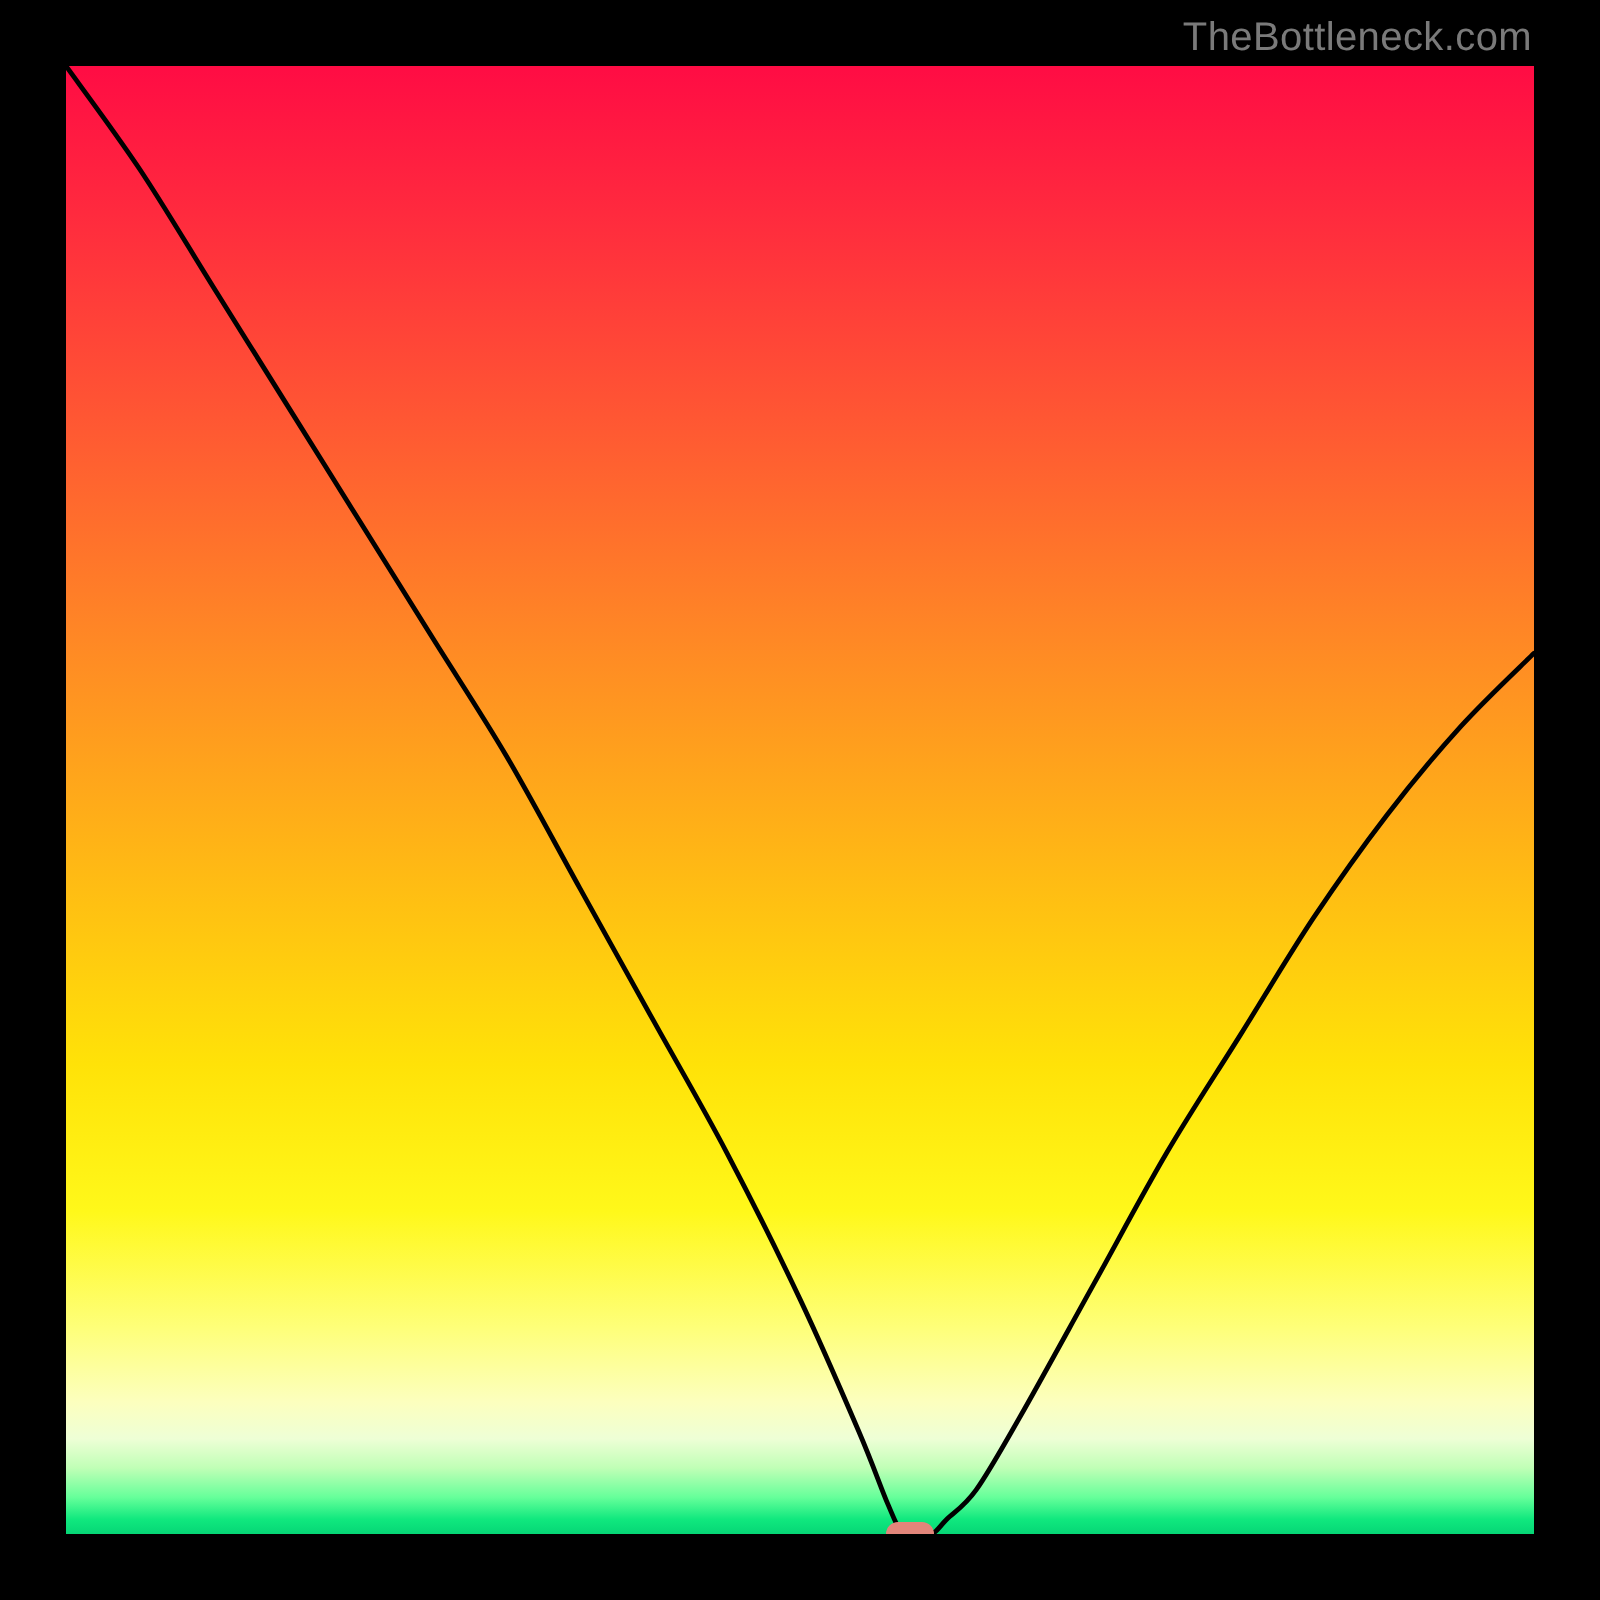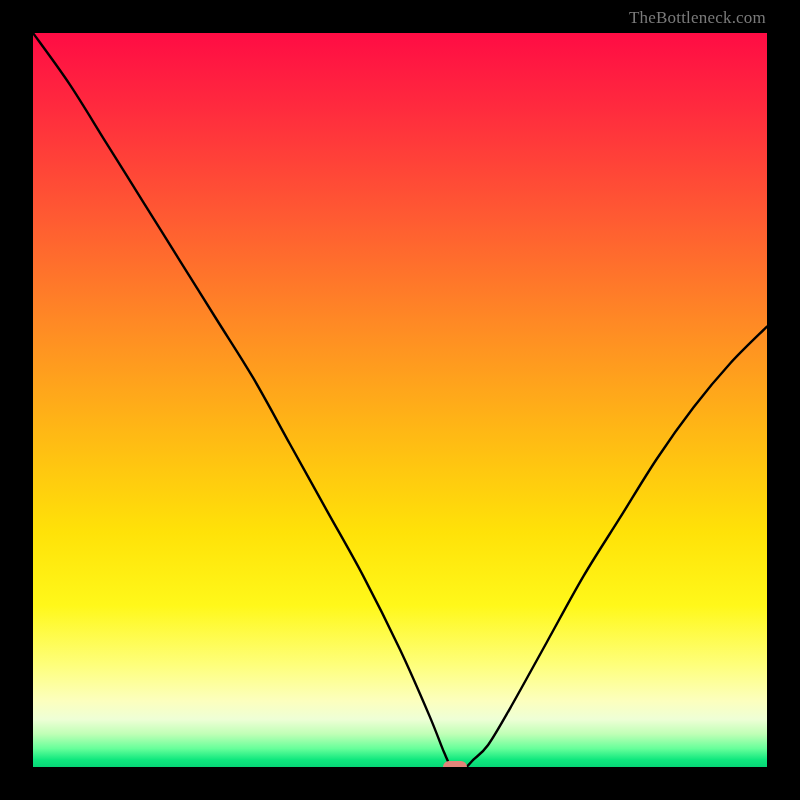--- a/index.html
+++ b/index.html
@@ -41,22 +41,22 @@
   .dip-marker {
     position: absolute;
     background: #e2857a;
     border-radius: 6px;
   }
   .watermark {
     position: absolute;
     top: 8px;
     right: 34px;
     color: #7a7a7a;
-    font-family: Liberation Serif, serif;
-    font-size: 17px;
+    font-family: Liberation Sans, sans-serif;
+    font-size: 20px;
     font-weight: 500;
     letter-spacing: 0.2px;
     margin-left: 32px;
   }
 </style>
 </head>
 <body>
 
 <div class="frame">
 

